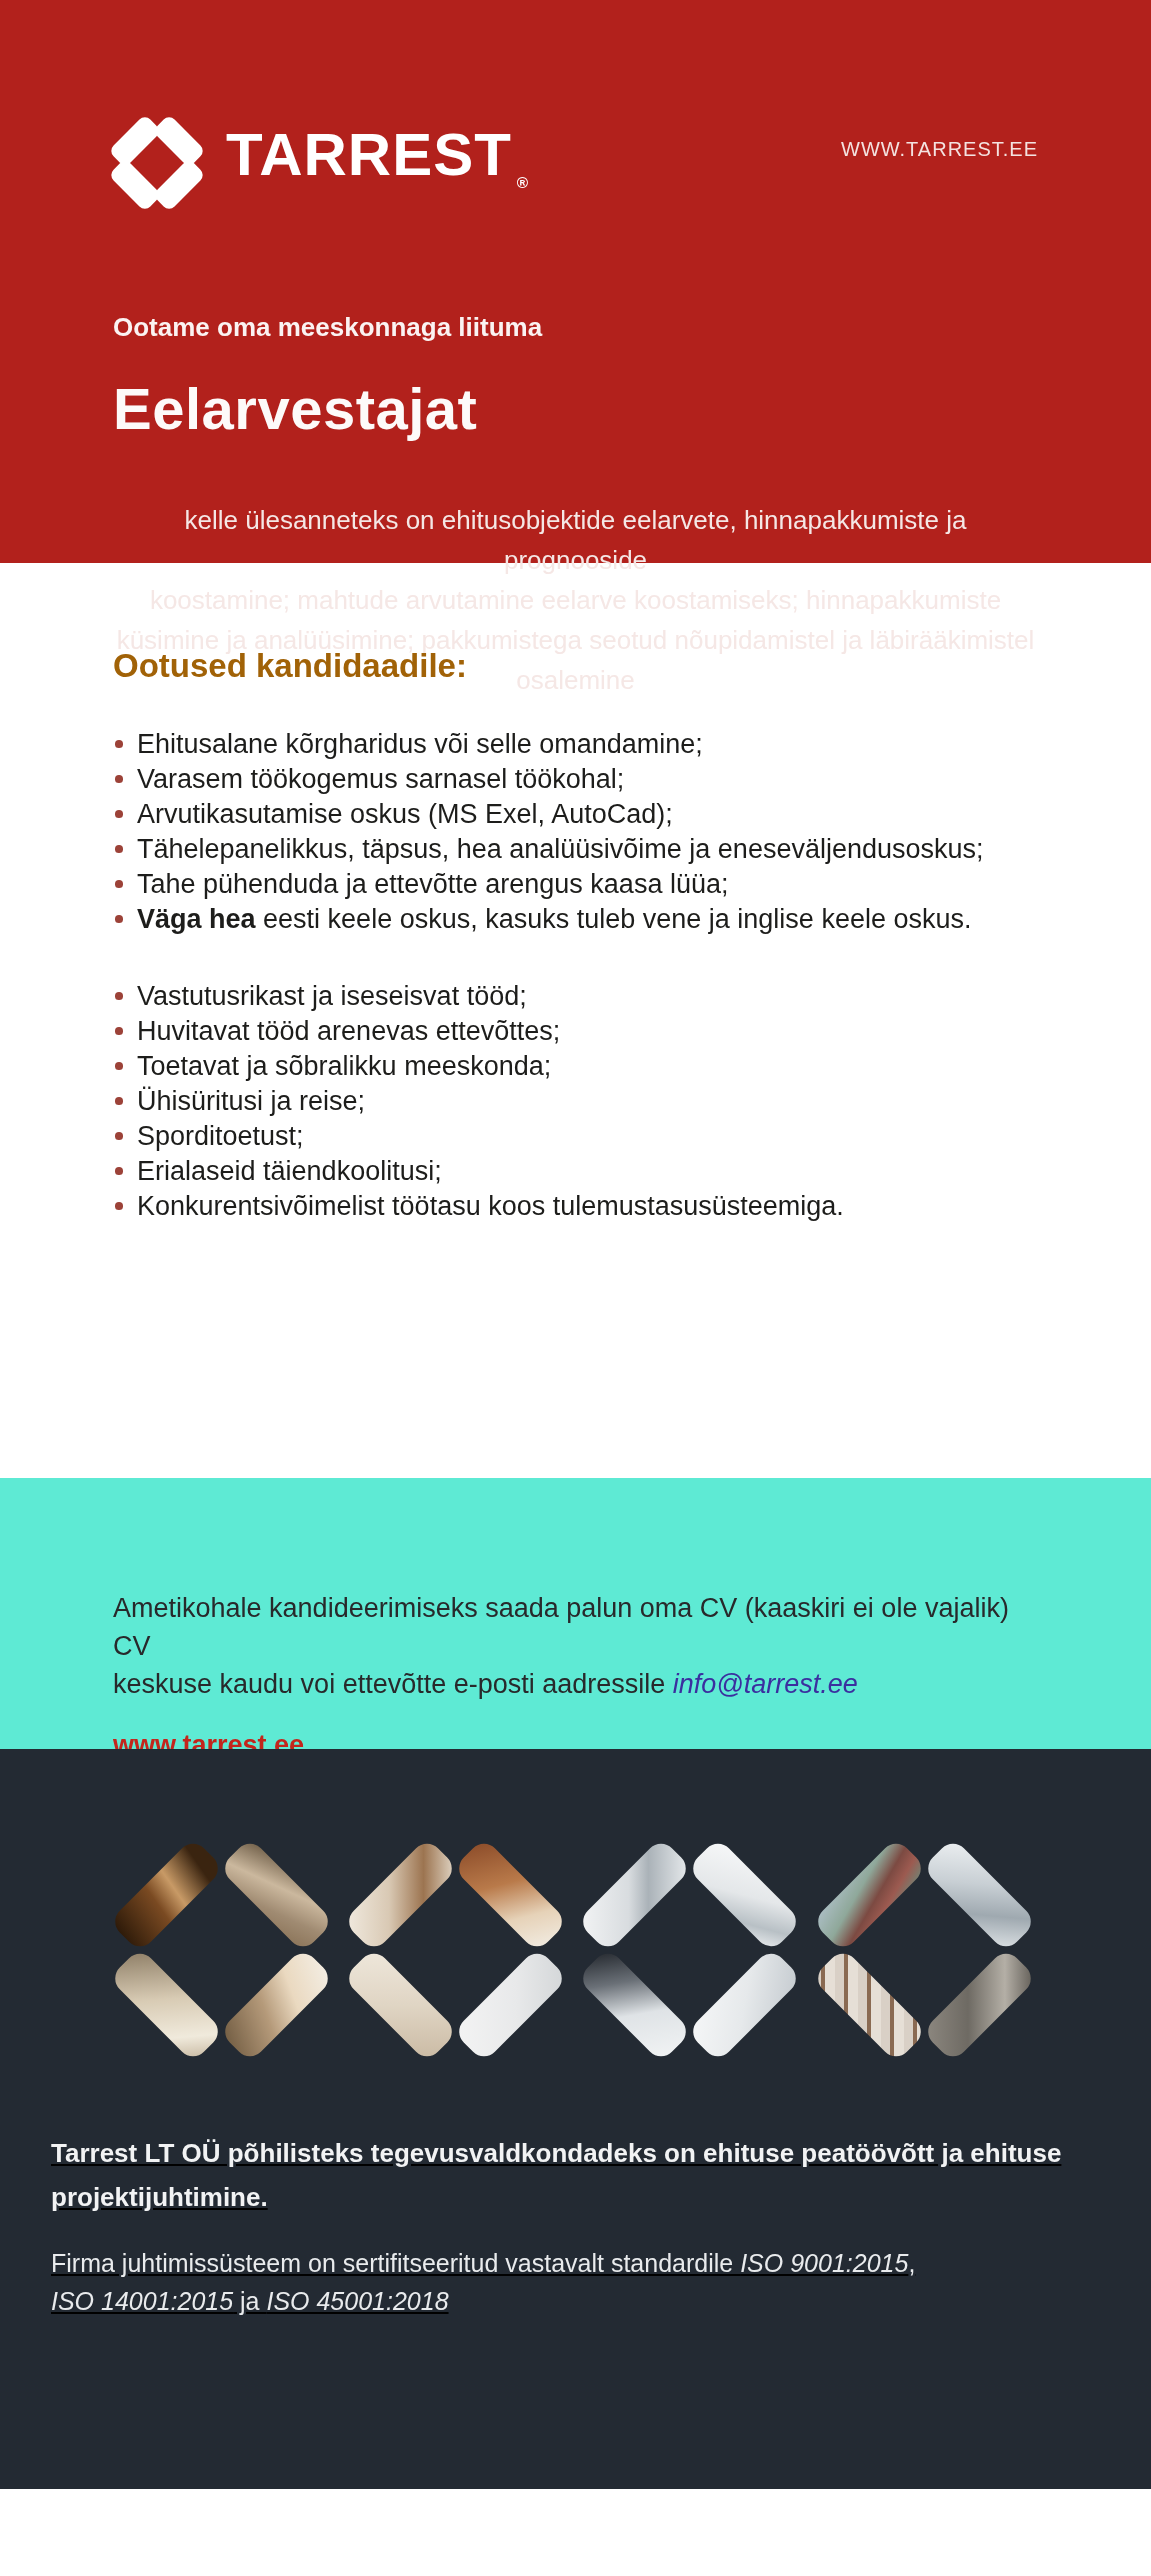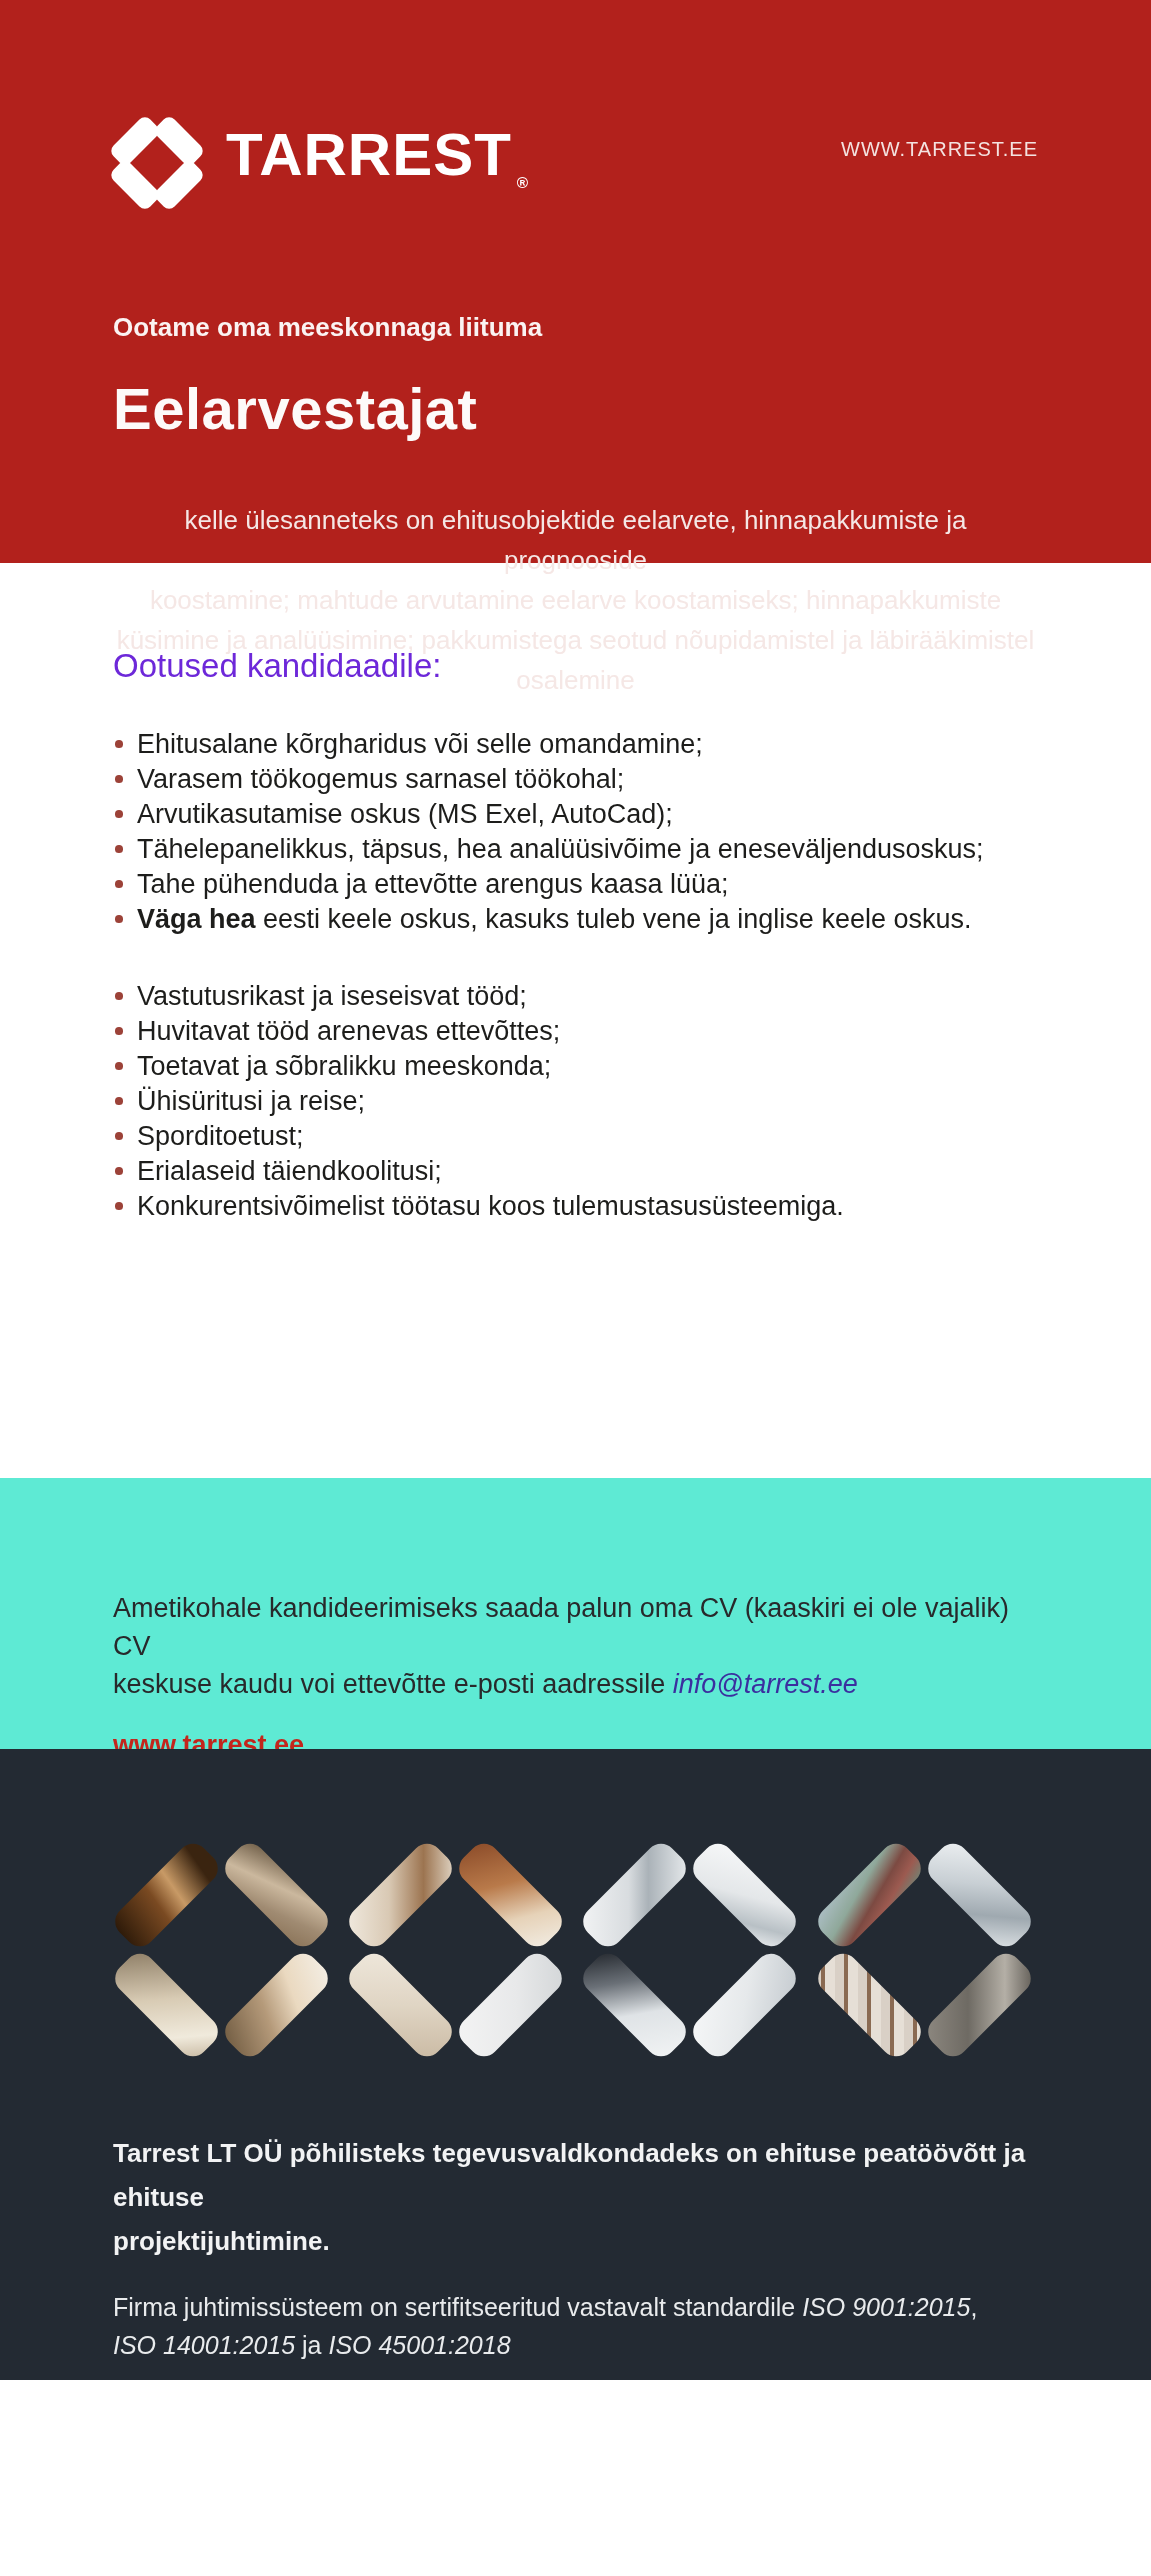--- a/index.html
+++ b/index.html
@@ -18,36 +18,36 @@
   .logo-text{font-size:60px;font-weight:bold;color:#ffffff;letter-spacing:1px;line-height:88px;white-space:nowrap;}
   .logo-text .reg{font-size:15.4px;font-weight:bold;position:relative;top:13.4px;margin-left:4.8px;letter-spacing:0;}
   .site-url{margin-top:27px;font-size:20px;color:#F4E2E0;letter-spacing:1px;}
   .kicker{margin-top:98px;font-size:26px;font-weight:bold;color:#FBF3F2;}
   .hero h1{margin:32px 0 0 0;font-size:58px;font-weight:bold;color:#FDFAF9;letter-spacing:0.5px;}
   .desc{margin-top:58px;font-size:26px;line-height:40px;color:#F5E7E5;}
   .desc span{display:block;text-align:center;}
 
   
   .white{height:915px;background:#ffffff;padding:0 113px;box-sizing:border-box;}
-  .white h2{margin:0;padding-top:84px;font-size:33px;font-weight:normal;color:#6d28d9;}
+  .white h2{margin:0;padding-top:84px;font-size:33px;font-weight:bold;color:#a16207;}
   .white h2.second{padding-top:90px;}
   .white ul{list-style:none;margin:42px 0 0 0;padding:0;}
   .white li{position:relative;font-size:27px;line-height:35px;color:#1D1D1B;padding-left:24px;}
   .white li::before{content:"";position:absolute;left:1.9px;top:13.4px;width:7.7px;height:7.7px;border-radius:50%;background:#9C4238;}
   .white li b{font-weight:bold;}
 
   
   .apply{height:271px;background:#5eead4;padding:84px 113px 4px;box-sizing:border-box;}
   .apply-text{font-size:27px;line-height:38px;color:#28292B;}
   .apply-text .line{display:block;}
   .apply-text a{color:#3B2F9F;font-style:italic;text-decoration:none;}
   .apply .website{margin-top:21px;font-size:27px;font-weight:bold;color:#C3251C;}
 
   
-  .dark{height:631px;background:#232A33;padding:0 113px;box-sizing:border-box;position:relative;}
+  .dark{height:740px;background:#232A33;padding:0 51px;box-sizing:border-box;position:relative;text-decoration:underline;}
   .pattern{position:absolute;left:0;top:91px;width:1151px;height:221px;}
   .mgroup{position:absolute;top:0;width:221px;height:221px;}
   .g1{left:111px;} .g2{left:345px;} .g3{left:579px;} .g4{left:814px;}
   .tile{position:absolute;width:119px;height:44px;border-radius:15.4px;}
   .p-tl{left:-4.3px;top:33px;transform:rotate(-45deg);}
   .p-tr{left:106px;top:33px;transform:rotate(45deg);}
   .p-bl{left:-4.3px;top:143px;transform:rotate(45deg);}
   .p-br{left:106px;top:143px;transform:rotate(-45deg);}
   .t1{background:linear-gradient(100deg,#2a1808,#7a4a22 40%,#c89a66 58%,#3a2410 85%);}
   .t2{background:linear-gradient(160deg,#6b5a44,#cbb89e 40%,#a08b72 70%,#8a7358);}

